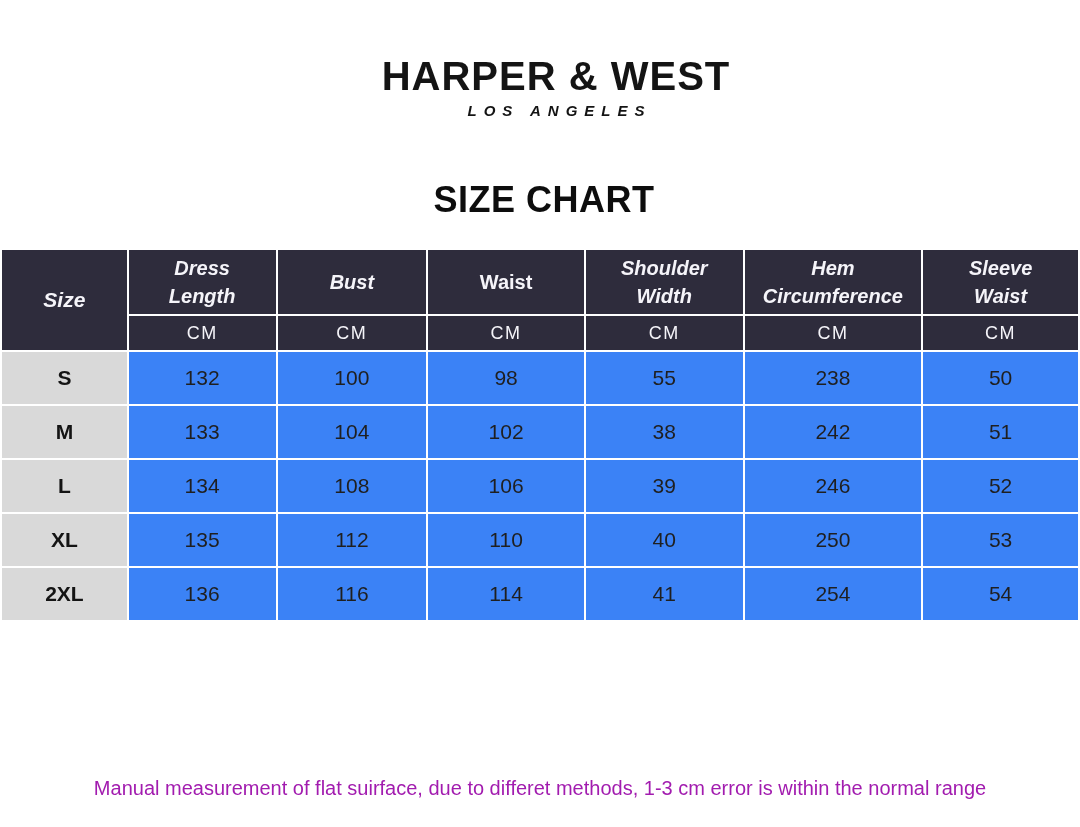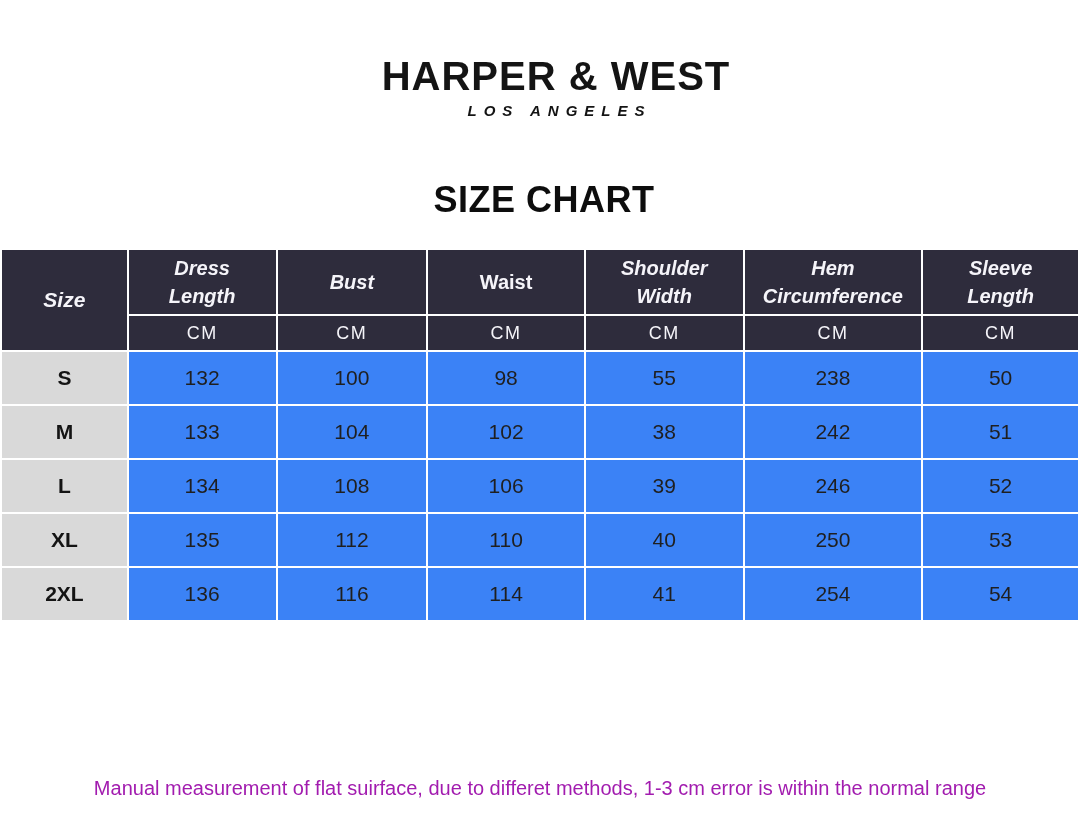--- a/index.html
+++ b/index.html
@@ -86,21 +86,21 @@
           <th class="size-head italic" rowspan="2">Size</th>
           <th class="col-head italic">Dress
 Length</th>
           <th class="col-head italic">Bust</th>
           <th class="col-head">Waist</th>
           <th class="col-head italic">Shoulder
 Width</th>
           <th class="col-head italic">Hem
 Circumference</th>
           <th class="col-head italic">Sleeve
-Length</th>
+Waist</th>
         </tr>
         <tr>
           <th class="unit-head">CM</th>
           <th class="unit-head">CM</th>
           <th class="unit-head">CM</th>
           <th class="unit-head">CM</th>
           <th class="unit-head">CM</th>
           <th class="unit-head">CM</th>
         </tr>
       </thead>

